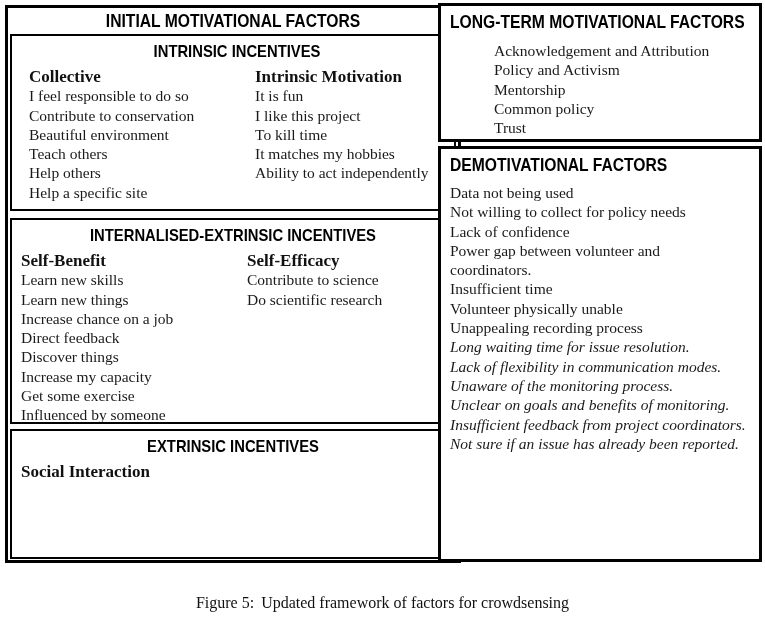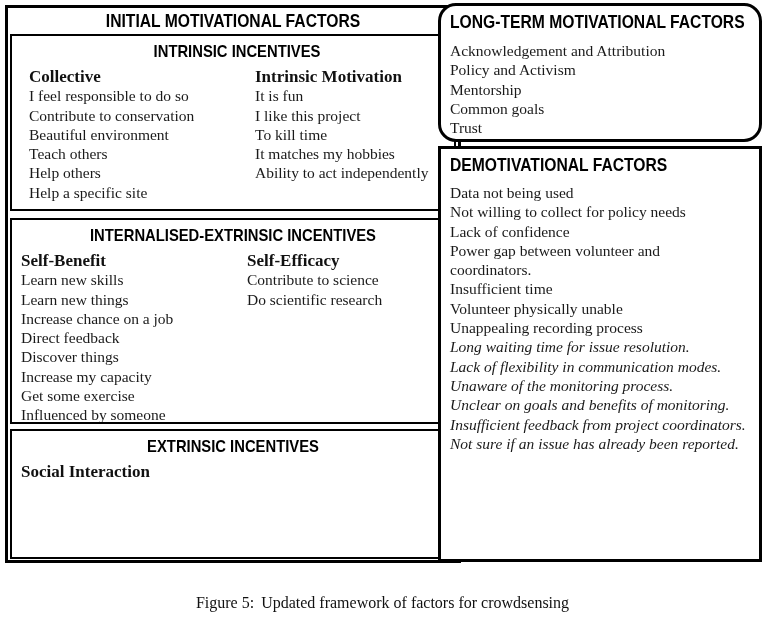--- a/index.html
+++ b/index.html
@@ -54,23 +54,23 @@
     font-size: 15.5px;
     line-height: 19.3px;
     color: #1a1a1a;
   }
 
   .left-box  { left: 5px;  top: 5px;   width: 456px; height: 558px; }
   .inner1 { height: 177px; margin-top: 1px; padding-left: 8px; }
   .inner2 { height: 206px; margin-top: 7px; }
   .inner3 { height: 130px; margin-top: 5px; }
 
-  .ltmf-box { left: 438px; top: 3px;   width: 324px; height: 139px; padding: 5px 6px 16px 9px; overflow: hidden; border-radius: 18px; }
+  .ltmf-box { left: 438px; top: 3px;   width: 324px; height: 139px; padding: 5px 6px 16px 9px; overflow: hidden; }
   .demo-box { left: 438px; top: 146px; width: 324px; height: 416px; padding: 5px 6px 0 9px; overflow: hidden; }
-  .ltmf-box .list { margin-top: 8px; }
+  .ltmf-box .list { margin-top: 8px; margin-left: 44px; }
   .demo-box .list { margin-top: 7px; }
 
   .demo-list-italic .item { font-style: italic; }
   .demo-list-regular .item:nth-child(4) { max-width: 238px; }
 
   .caption {
     position: absolute;
     left: 0; top: 593px;
     width: 765px;
     text-align: center;
@@ -150,21 +150,21 @@
       </div>
     </div>
   </div>
 
   <div class="box outer-border ltmf-box">
     <div class="big-title lt-title">LONG-TERM MOTIVATIONAL FACTORS</div>
     <div class="list">
         <div class="item">Acknowledgement and Attribution</div>
         <div class="item">Policy and Activism</div>
         <div class="item">Mentorship</div>
-        <div class="item">Common goals</div>
+        <div class="item">Common policy</div>
         <div class="item">Trust</div>
       </div>
   </div>
 
   <div class="box outer-border demo-box">
     <div class="big-title lt-title">DEMOTIVATIONAL FACTORS</div>
     <div class="list demo-list-regular">
         <div class="item">Data not being used</div>
         <div class="item">Not willing to collect for policy needs</div>
         <div class="item">Lack of confidence</div>

